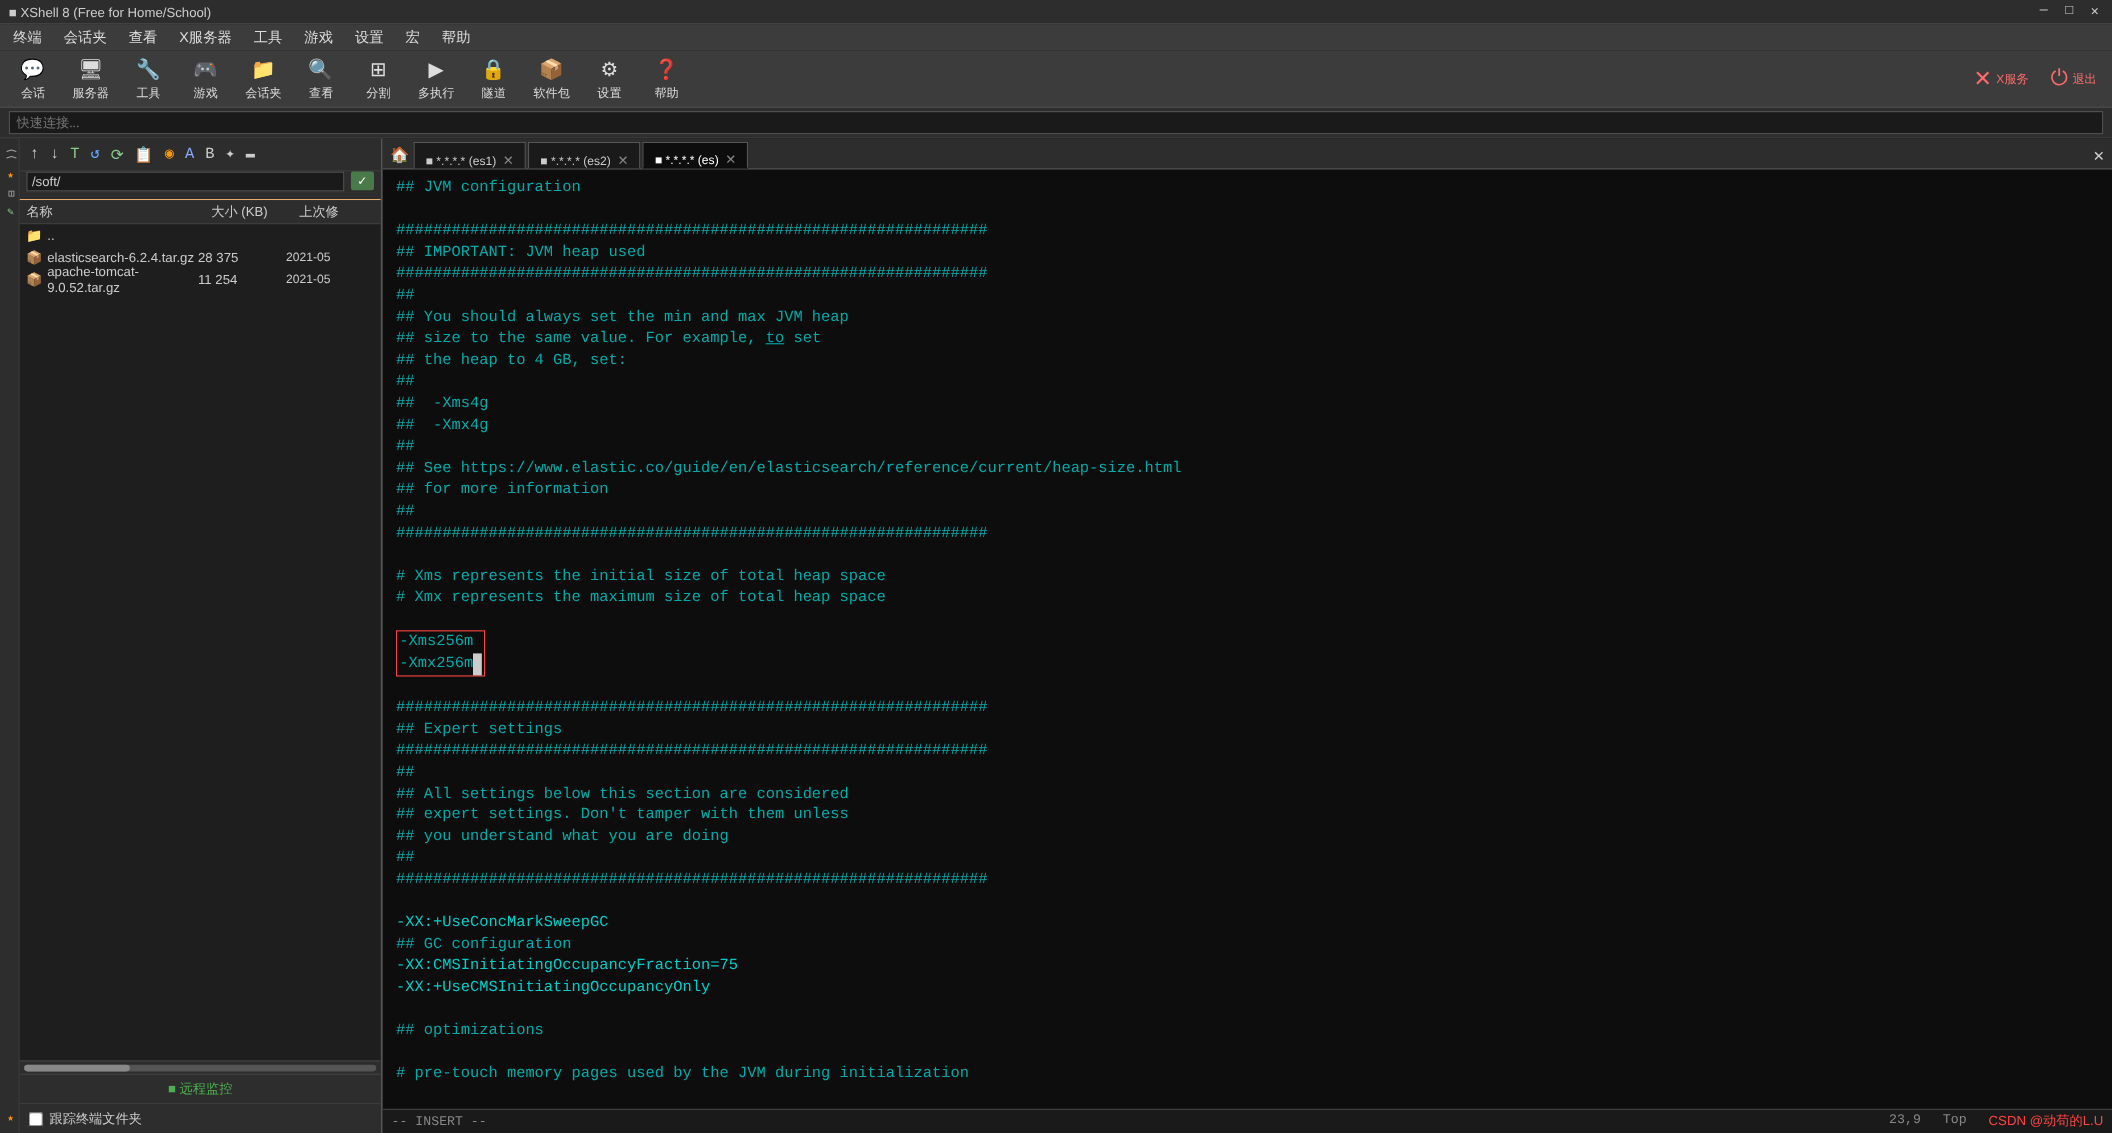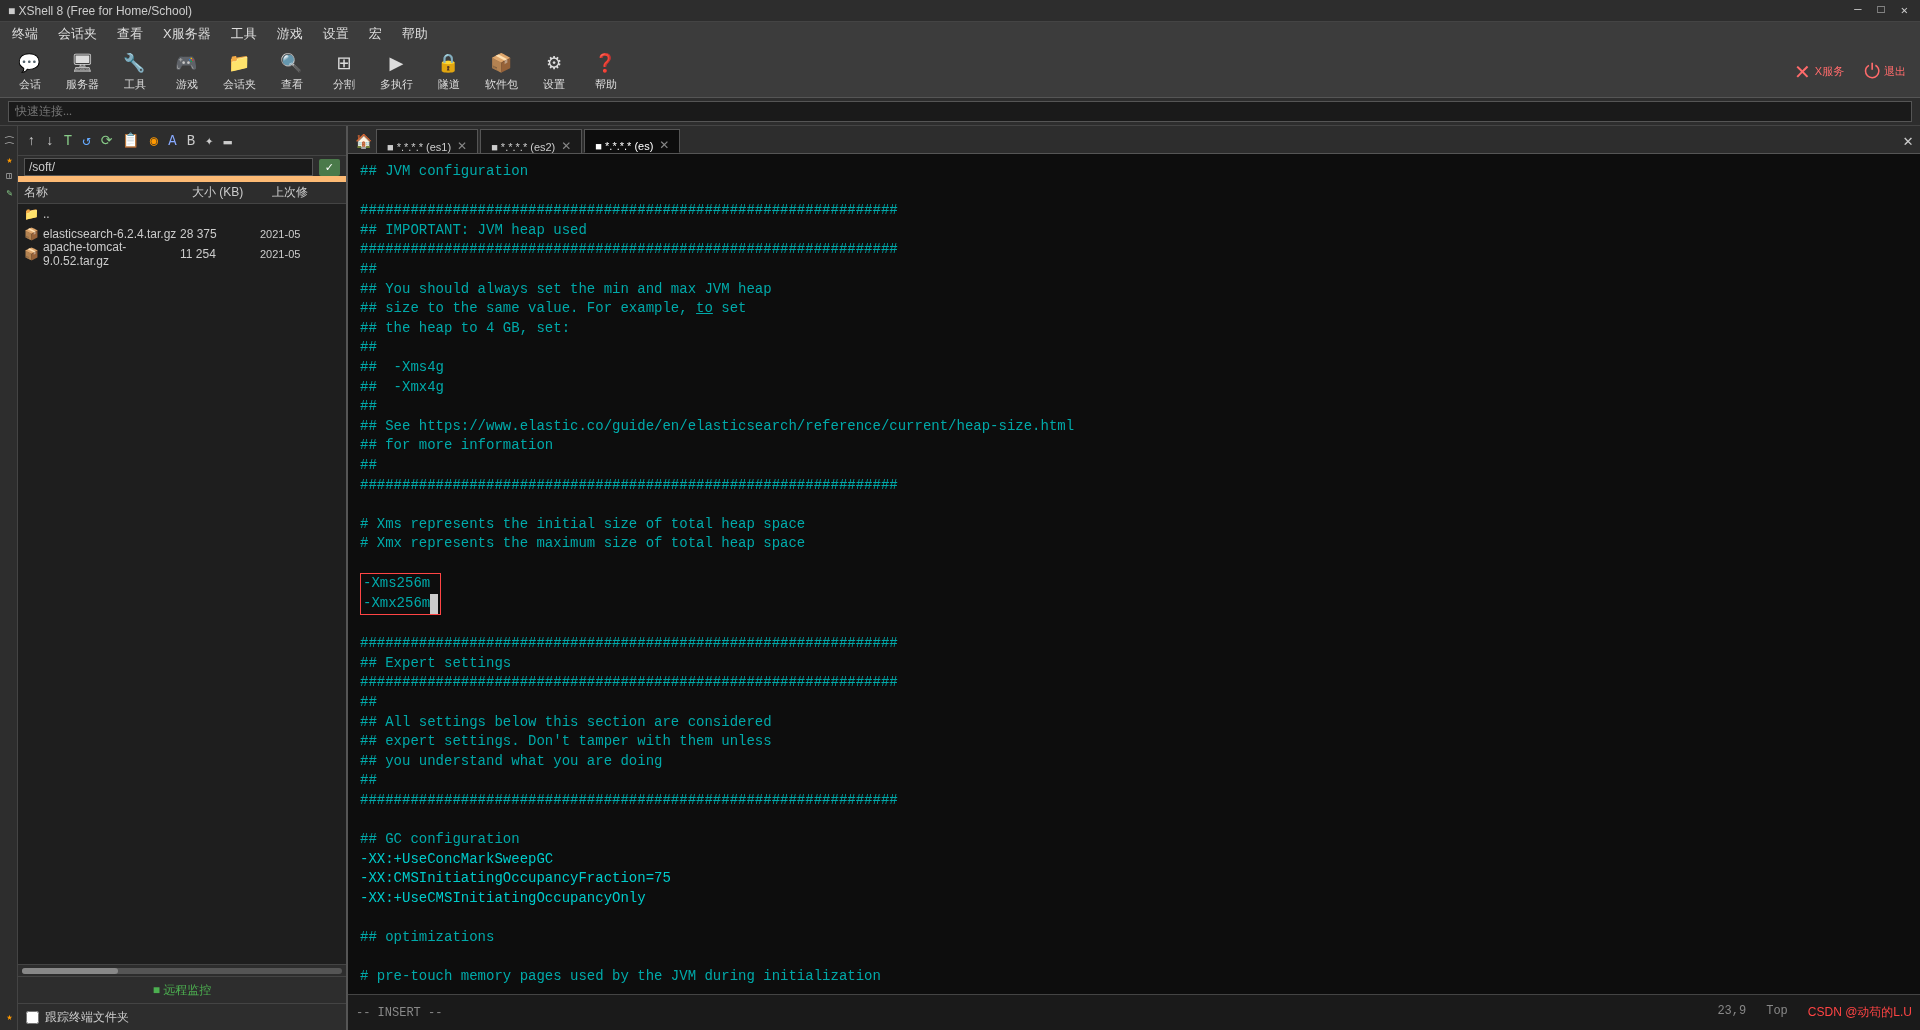--- a/index.html
+++ b/index.html
@@ -142,23 +142,23 @@
     .file-tool-btn {
       color: #ccc;
       font-size: 14px;
       cursor: pointer;
       padding: 0 3px;
     }
     .file-path-bar {
       height: 26px;
       background: #2d2d2d;
       display: flex;
-      align-items: flex-end;
+      align-items: flex-start;
       padding: 0 6px;
-      border-bottom: 6px solid #fdba74;
+      border-bottom: 1px solid #fdba74;
       gap: 6px;
     }
     .file-path-input {
       background: #1a1a1a;
       border: 1px solid #555;
       color: #ccc;
       font-size: 12px;
       padding: 1px 4px;
       flex: 1;
       font-family: Arial, sans-serif;
@@ -324,21 +324,21 @@
       color: #00aaaa;
       line-height: 1.4;
       position: relative;
     }
 
     .term-line { white-space: pre; }
     .term-comment { color: #00aaaa; }
 
     
     .status-bar {
-      height: 36px;
+      height: 22px;
       background: #1a1a1a;
       display: flex;
       align-items: center;
       padding: 0 8px;
       border-top: 1px solid #444;
     }
     .status-text {
       color: #888;
       font-size: 12px;
       font-family: 'Courier New', monospace;
@@ -574,22 +574,22 @@
       <div class="term-line term-comment">################################################################</div>
       <div class="term-line term-comment">## Expert settings</div>
       <div class="term-line term-comment">################################################################</div>
       <div class="term-line term-comment">##</div>
       <div class="term-line term-comment">## All settings below this section are considered</div>
       <div class="term-line term-comment">## expert settings. Don't tamper with them unless</div>
       <div class="term-line term-comment">## you understand what you are doing</div>
       <div class="term-line term-comment">##</div>
       <div class="term-line term-comment">################################################################</div>
       <div class="term-line">&nbsp;</div>
+      <div class="term-line" style="color:#00cccc;">-XX:+UseConcMarkSweepGC</div>
       <div class="term-line term-comment">## GC configuration</div>
-      <div class="term-line" style="color:#00cccc;">-XX:+UseConcMarkSweepGC</div>
       <div class="term-line" style="color:#00cccc;">-XX:CMSInitiatingOccupancyFraction=75</div>
       <div class="term-line" style="color:#00cccc;">-XX:+UseCMSInitiatingOccupancyOnly</div>
       <div class="term-line">&nbsp;</div>
       <div class="term-line term-comment">## optimizations</div>
       <div class="term-line">&nbsp;</div>
       <div class="term-line term-comment"># pre-touch memory pages used by the JVM during initialization</div>
     </div>
 
     <div class="status-bar">
       <span class="status-text">-- INSERT --</span>

